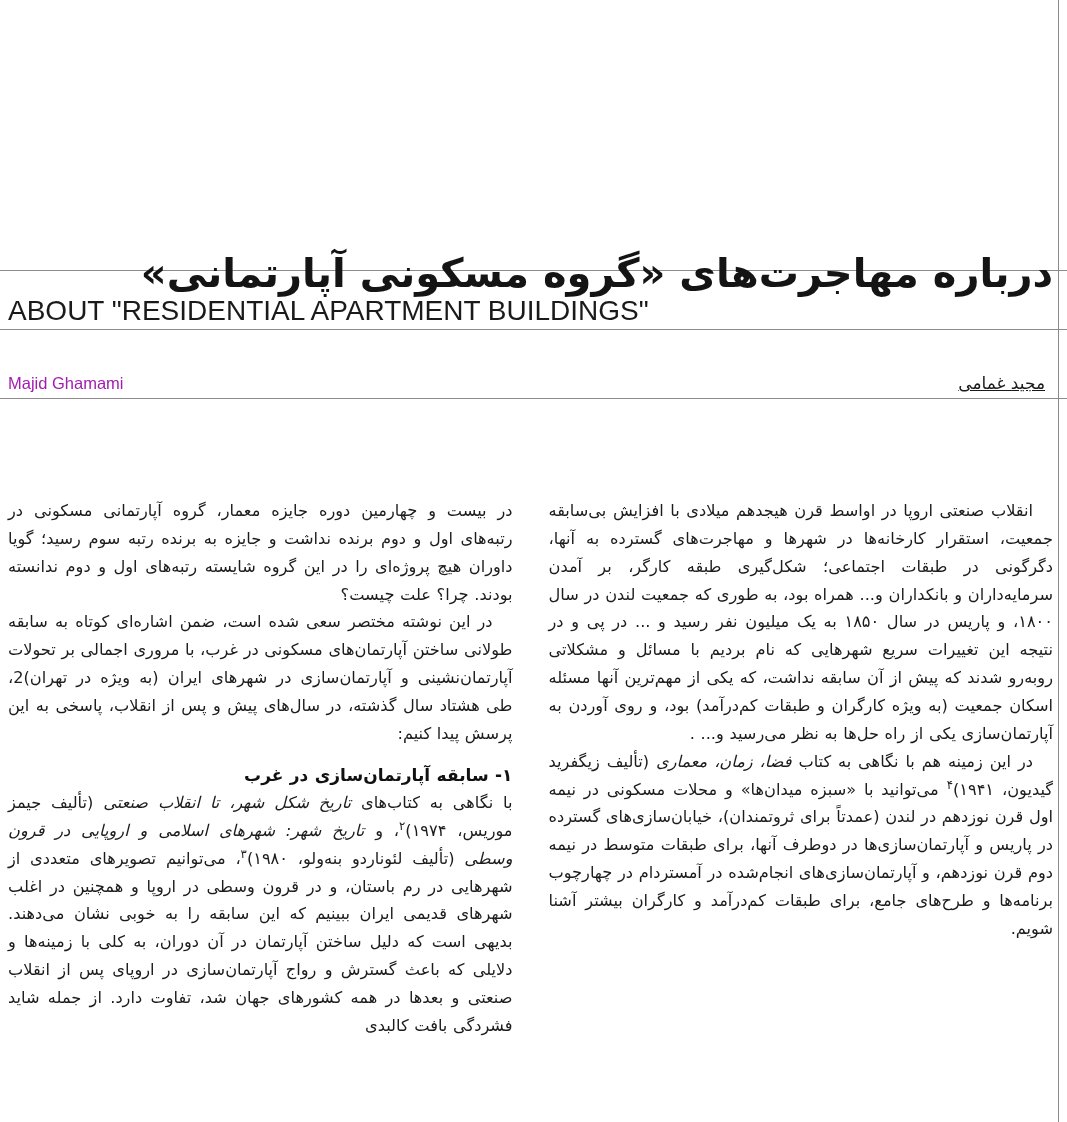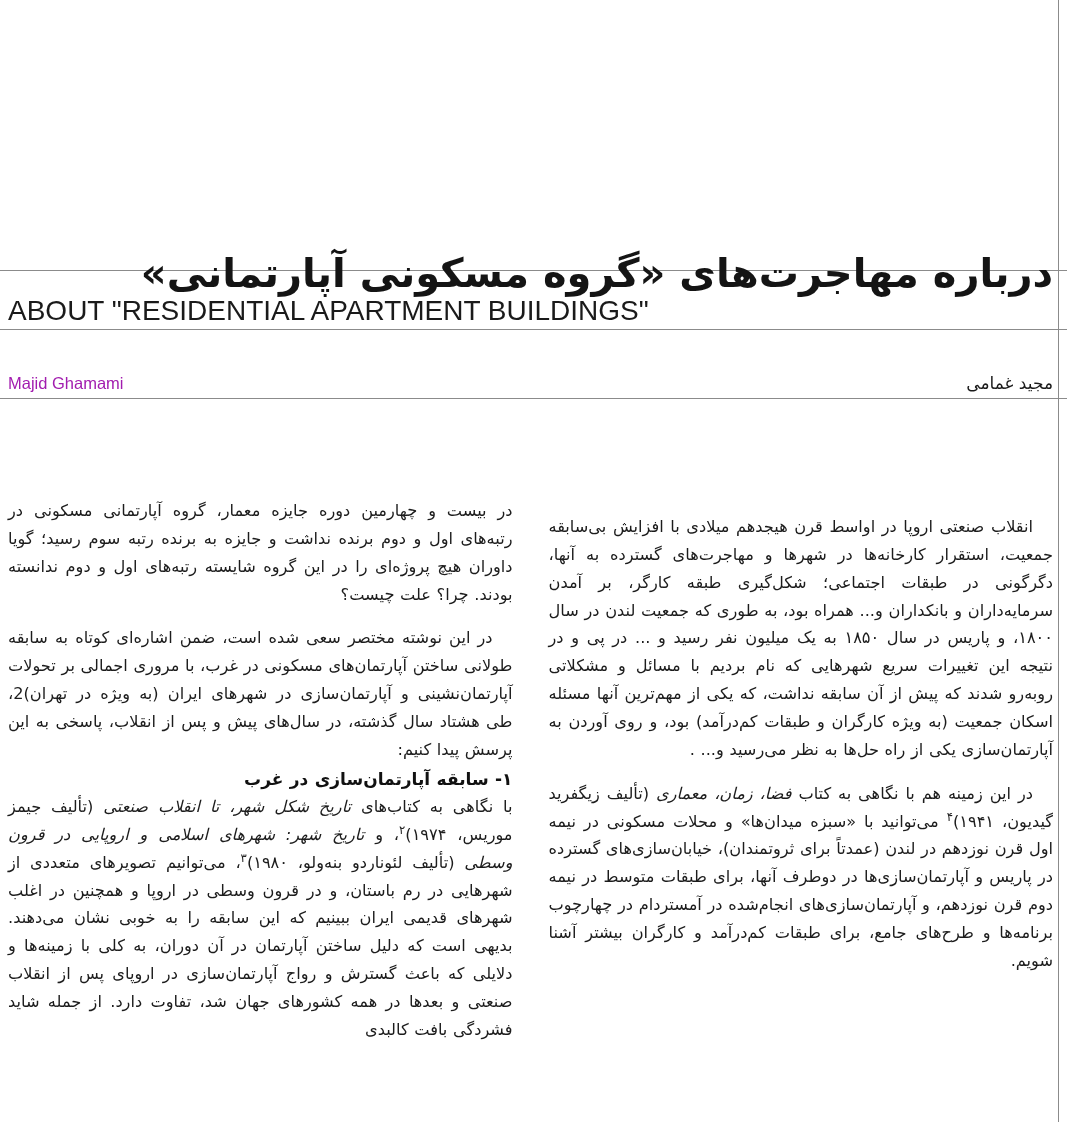--- a/index.html
+++ b/index.html
@@ -98,28 +98,29 @@
     direction: ltr;
     font-family: "Liberation Sans", "DejaVu Sans", sans-serif;
     font-size: 16.5px;
     line-height: 1.2;
     color: #a21caf;
     white-space: nowrap;
   }
 
   .author-fa {
     position: absolute;
-    right: 0;
+    right: 8px;
     top: -1px;
     direction: rtl;
     font-family: "DejaVu Sans", "Liberation Sans", sans-serif;
     font-size: 17px;
     line-height: 1.25;
     color: #1a1a1a;
     white-space: nowrap;
+    text-decoration: underline;
   }
 
   
   .columns {
     position: absolute;
     top: 497px;
     left: 8px;
     right: 14px;
     bottom: 4px;
     display: flex;
@@ -141,25 +142,24 @@
     word-spacing: 0.5px;
   }
 
   .col p {
     margin: 0;
     text-indent: 0;
   }
 
   .col p.indent {
     text-indent: 20px;
-    margin-top: 16px;
   }
 
   .col h2.section {
-    margin: 2px 0 0 0;
+    margin: 14px 0 0 0;
     font-size: 17px;
     font-weight: 700;
     line-height: 1.6;
     text-align: right;
     text-align-last: right;
     color: #111;
   }
 
   em.book {
   }

